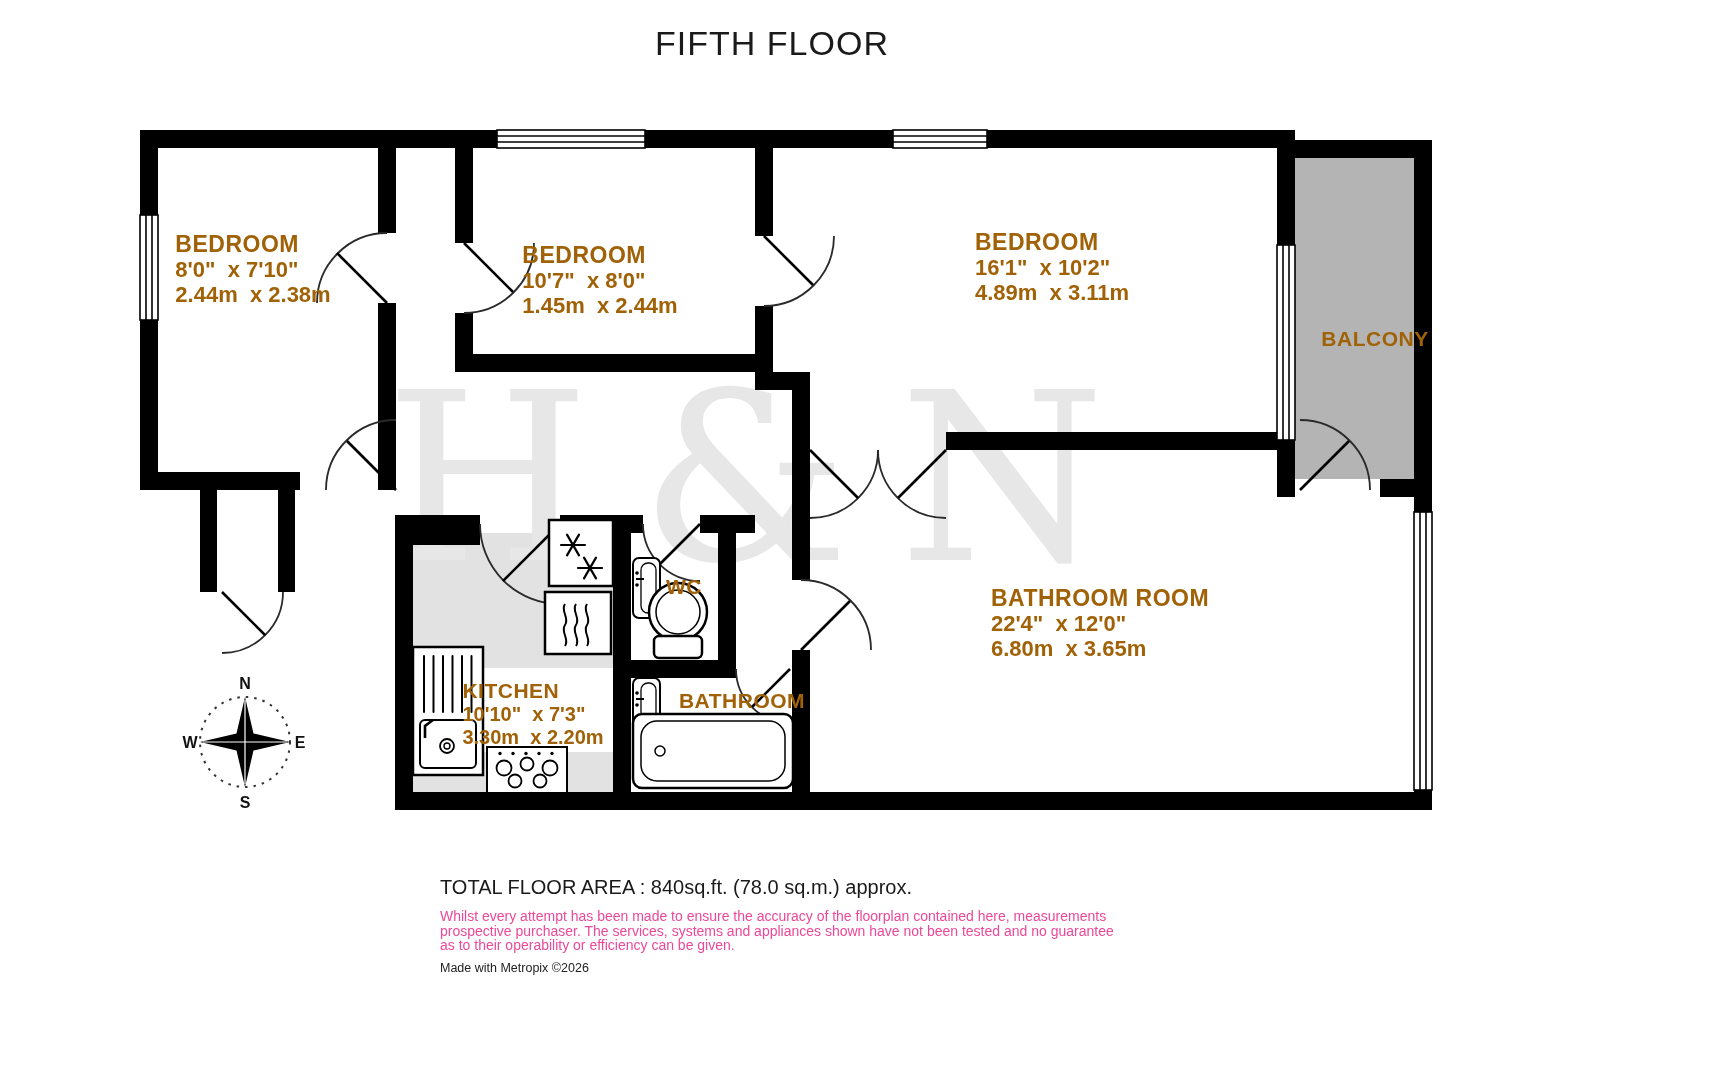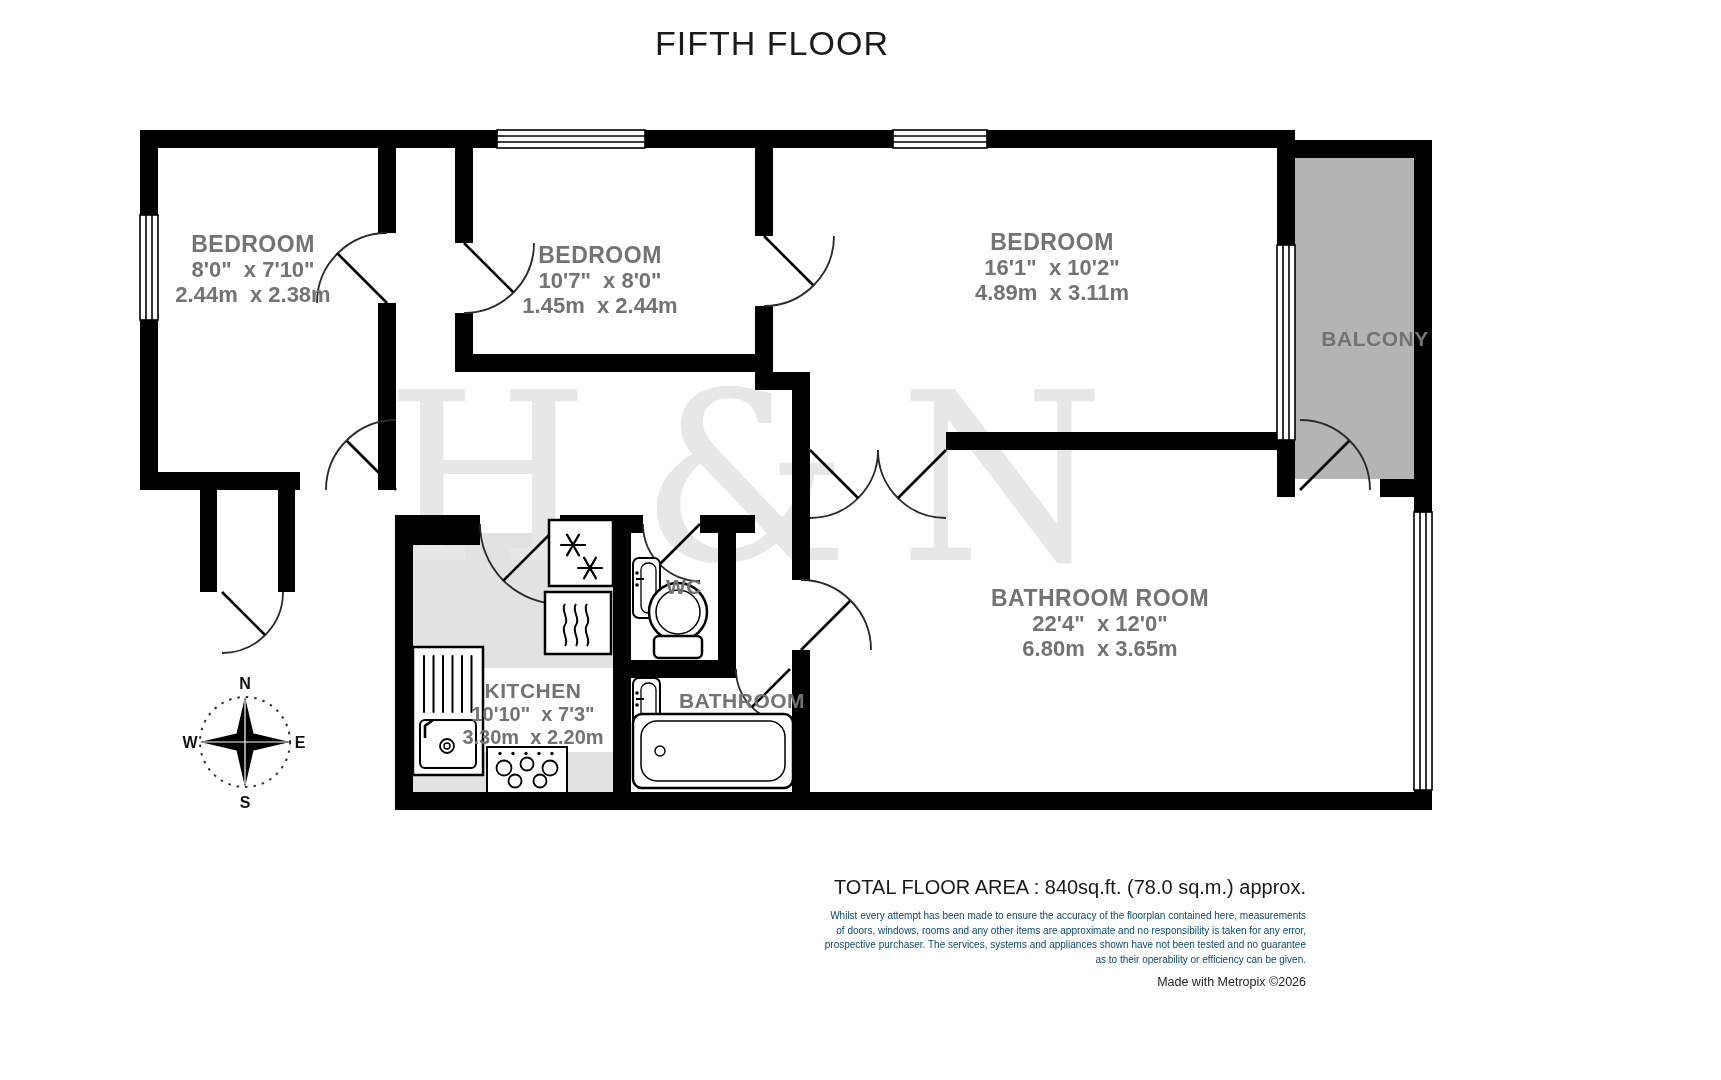--- a/index.html
+++ b/index.html
@@ -1,29 +1,29 @@
 <!DOCTYPE html>
 <html><head>
 <meta charset="utf-8">
 <style>
   html,body{margin:0;padding:0;background:#fff;}
   body{width:1721px;height:1080px;position:relative;overflow:hidden;
        font-family:"Liberation Sans",sans-serif;color:#111;}
   #plan-svg{position:absolute;left:0;top:0;}
   .page-title{position:absolute;left:772px;top:24px;transform:translateX(-50%);
       font-size:34px;font-weight:400;letter-spacing:1px;color:#1a1a1a;white-space:pre;}
-  .room-label{position:absolute;transform:translateX(-50%);text-align:center;
-      font-weight:bold;color:#737373;z-index:5;}
+  .room-label{position:absolute;transform:translateX(-50%);
+      font-weight:bold;color:#a16207;z-index:5;}
   .room-name{font-size:23px;line-height:25px;display:block;letter-spacing:.5px;}
   .room-dims{font-size:22px;line-height:25px;display:block;white-space:pre;}
   .small-room .room-name{font-size:21px;}
-  .footer{position:absolute;left:856px;top:876px;transform:translateX(-50%);
-      text-align:right;z-index:5;width:900px;}
+  .footer{position:absolute;left:890px;top:876px;transform:translateX(-50%);
+      text-align:left;z-index:5;width:900px;}
   .total-area{font-size:20px;color:#1a1a1a;margin-bottom:10px;white-space:pre;}
-  .disclaimer{font-size:10px;line-height:14.5px;color:#0c4a6e;}
+  .disclaimer{font-size:14px;line-height:14.5px;color:#ec4899;}
   .disclaimer div{white-space:pre;}
   .credit{font-size:12.5px;line-height:14.5px;color:#222;margin-top:8px;}
 </style>
 </head>
 <body>
 
 <div class="page-title">FIFTH FLOOR</div>
 
 <svg id="plan-svg" width="1721" height="1080" viewBox="0 0 1721 1080" xmlns="http://www.w3.org/2000/svg">
 
@@ -282,18 +282,17 @@
 </div>
 
 <div class="room-label small-room" style="left:1354px;top:326px;margin-left:21px;">
   <span class="room-name">BALCONY</span>
 </div>
 
 <div class="footer">
   <div class="total-area">TOTAL FLOOR AREA : 840sq.ft. (78.0 sq.m.) approx.</div>
   <div class="disclaimer">
     <div>Whilst every attempt has been made to ensure the accuracy of the floorplan contained here, measurements</div>
-    <div>of doors, windows, rooms and any other items are approximate and no responsibility is taken for any error,</div>
     <div>prospective purchaser. The services, systems and appliances shown have not been tested and no guarantee</div>
     <div>as to their operability or efficiency can be given.</div>
   </div>
   <div class="credit">Made with Metropix ©2026</div>
 </div>
 
 </body></html>

